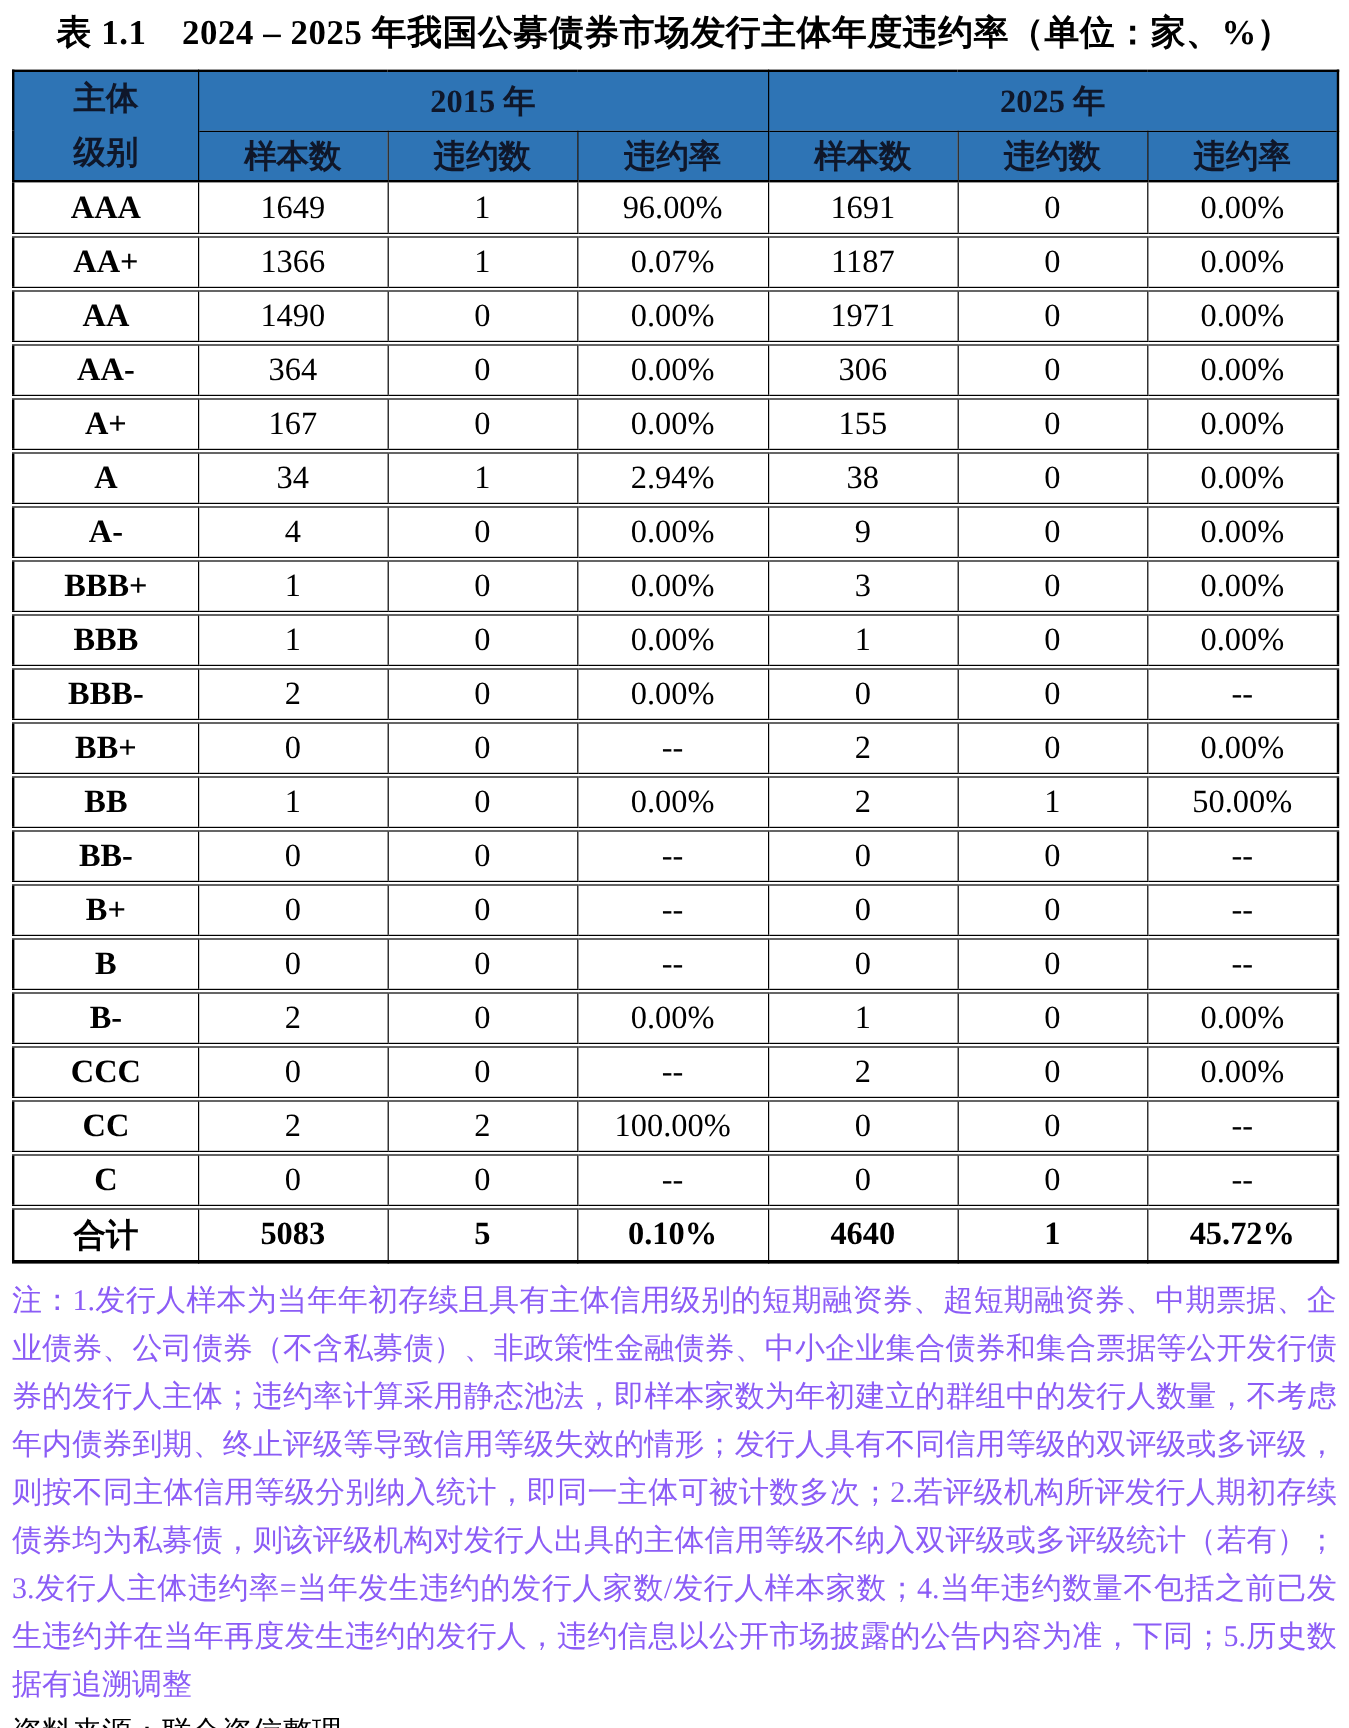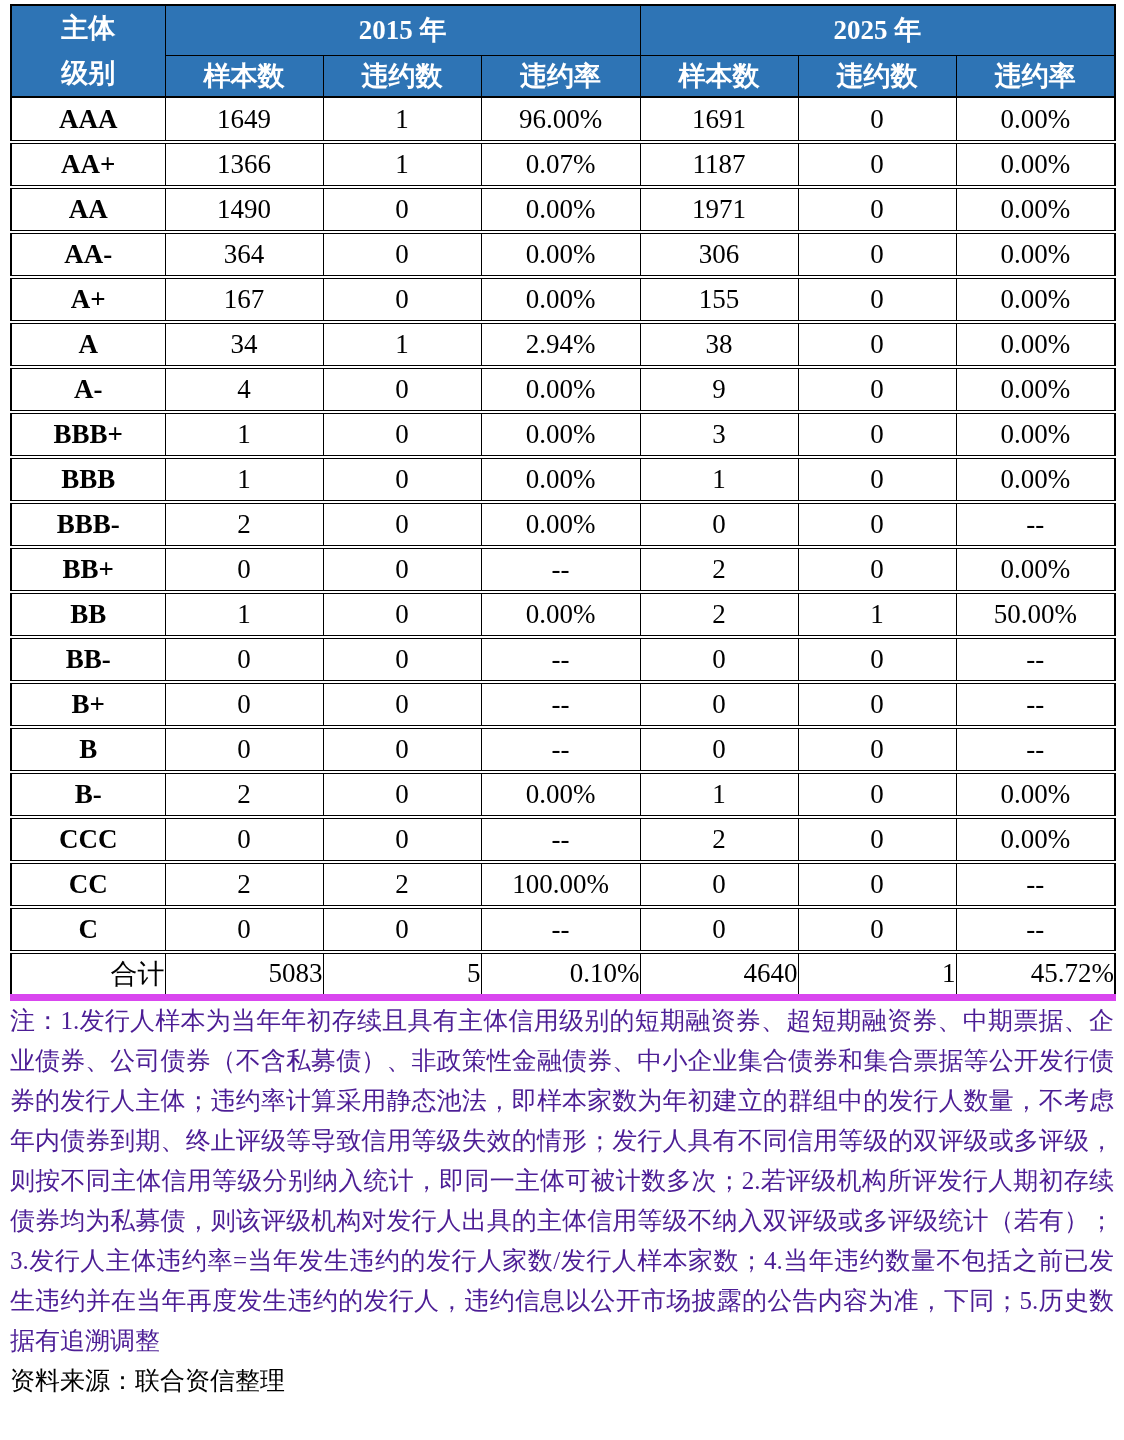--- a/index.html
+++ b/index.html
@@ -34,21 +34,21 @@
   table.default-table th,
   table.default-table td {
     border-left: 1px solid #000;
     border-right: 1px solid #000;
     text-align: center;
     vertical-align: middle;
     overflow: hidden;
   }
   thead th {
     background: #2E74B5;
-    color: #ffffff;
+    color: #0f172a;
     font-weight: 700;
     font-size: 27px;
     border-top: 1px solid #000;
     border-bottom: 1px solid #000;
   }
   thead tr.group-row th { height: 49px; }
   thead tr.col-row th { height: 41px; margin-top: 48px; }
   thead th.level-head {
     white-space: pre-line;
     line-height: 45px;
@@ -63,42 +63,43 @@
   }
   tbody tr:first-child th,
   tbody tr:first-child td {
     border-top: 2px solid #000;
     margin-top: 33px;
   }
   tbody th { font-weight: 700; }
   tbody td { font-weight: 400; }
   tbody tr.total-row th,
   tbody tr.total-row td {
-    font-weight: 400;
-    border-bottom: 7px solid #d946ef;
-    text-align: right;
+    font-weight: 700;
+    border-bottom: 1px solid #d946ef;
   }
   .notes {
+    margin-top: 12px;
     font-size: 25px;
     line-height: 40px;
     text-align: justify;
     text-justify: inter-ideograph;
-    color: #4c1d95;
+    color: #8b5cf6;
   }
   .source {
     font-size: 25px;
     line-height: 40px;
     text-align: left;
   }
 </style>
 </head>
 <body>
 
 <div class="page">
 
+  <div class="table-title">表 1.1　2024 – 2025 年我国公募债券市场发行主体年度违约率（单位：家、%）</div>
 
   <table class="default-table">
     <colgroup>
       <col style="width:154px">
       <col style="width:158px">
       <col style="width:158px">
       <col style="width:159px">
       <col style="width:158px">
       <col style="width:158px">
       <col style="width:159px">

